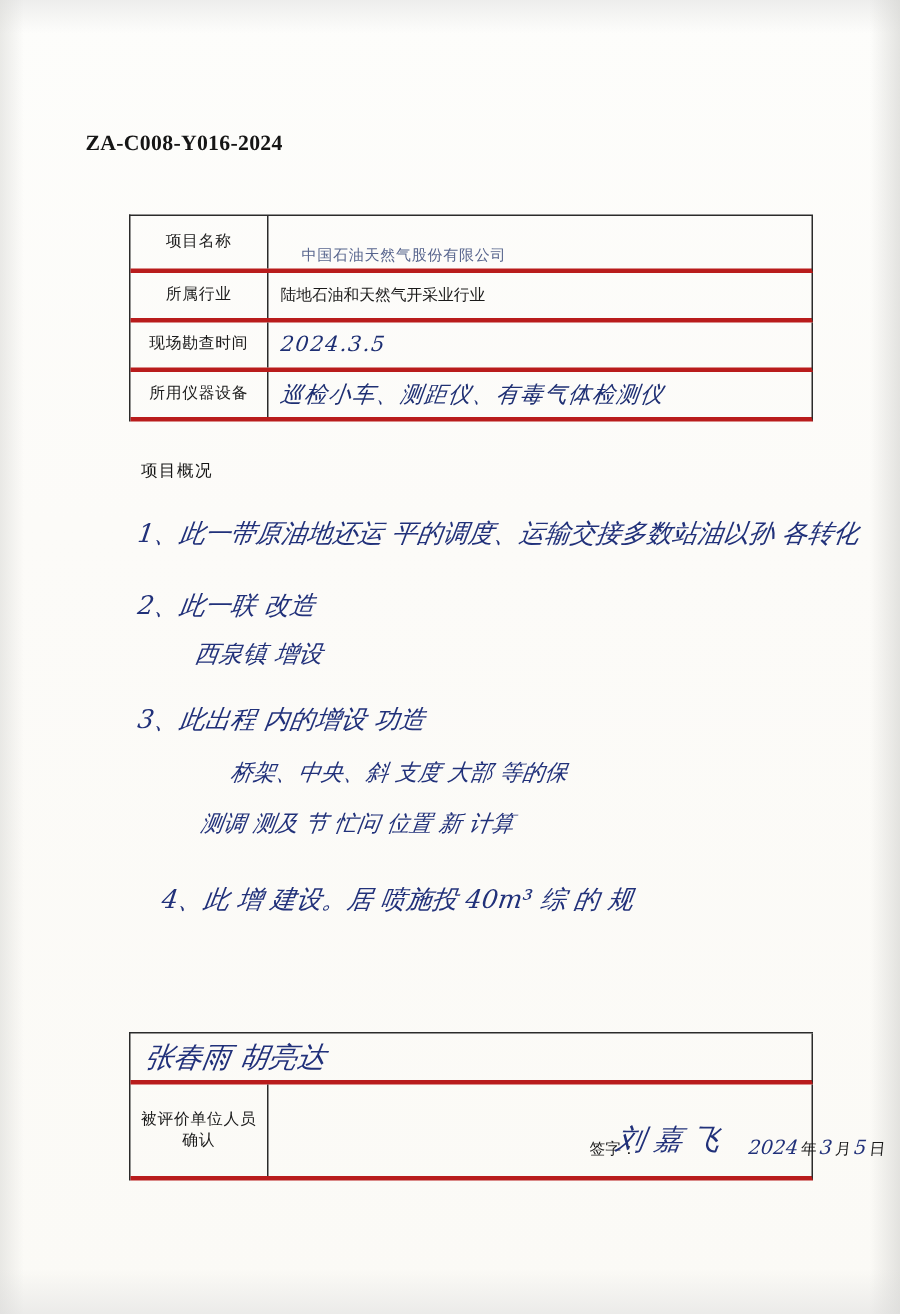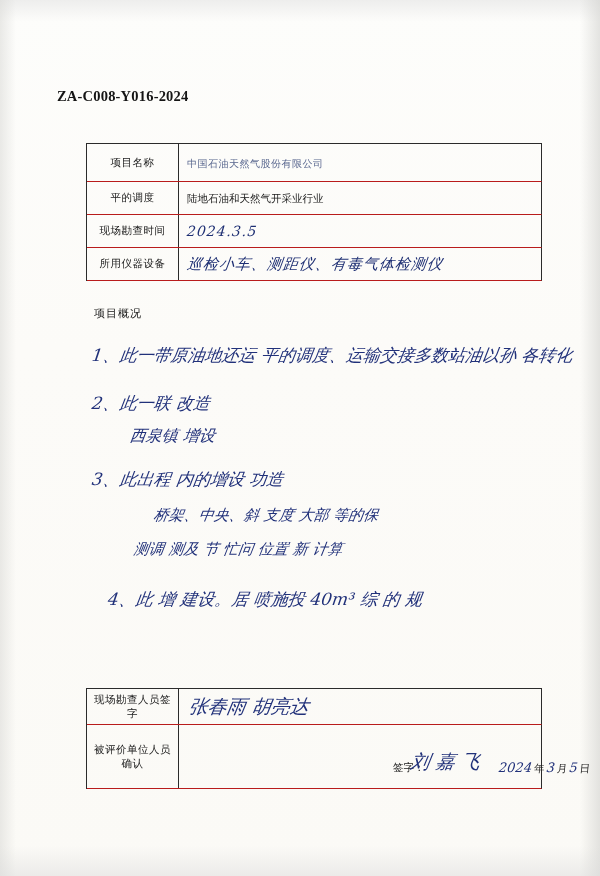--- a/index.html
+++ b/index.html
@@ -51,21 +51,21 @@
     position: absolute;
     left: 86px;
     top: 143px;
     width: 456px;
     border-left: 1px solid #2b2b2b;
     border-top: 1px solid #2b2b2b;
     box-sizing: border-box;
   }
   .row {
     display: flex;
-    border-bottom: 1px solid #b91c1c;
+    border-bottom: 3px solid #b91c1c;
     border-right: 1px solid #2b2b2b;
     min-height: 33px;
     box-sizing: border-box;
   }
   .cell-label {
     width: 92px;
     flex: 0 0 92px;
     border-right: 1px solid #2b2b2b;
     display: flex;
     align-items: center;
@@ -83,21 +83,22 @@
     display: flex;
     align-items: center;
     padding: 3px 8px;
     font-size: 10.5px;
     color: #1a1a1a;
     box-sizing: border-box;
     position: relative;
     line-height: 1.35;
   }
   .cell-value.tall {
-    align-items: center;
+    align-items: flex-end;
+    margin-left: 14px;
   }
   .proj-name-wrap {
     display: flex;
     flex-direction: column;
     justify-content: center;
     gap: 1px;
     width: 100%;
   }
   .stamp-line {
     font-size: 10px;
@@ -273,21 +274,21 @@
   <div class="table">
     <div class="row row-tall">
       <div class="cell-label">项目名称</div>
       <div class="cell-value tall">
         <div class="proj-name-wrap">
           <div class="stamp-line">中国石油天然气股份有限公司</div>
         </div>
       </div>
     </div>
     <div class="row">
-      <div class="cell-label">平的调度</div>
+      <div class="cell-label">所属行业</div>
       <div class="cell-value">陆地石油和天然气开采业行业</div>
     </div>
     <div class="row">
       <div class="cell-label">现场勘查时间</div>
       <div class="cell-value">
         <span class="hw hw-date">2024.3.5</span>
       </div>
     </div>
     <div class="row">
       <div class="cell-label">所用仪器设备</div>
@@ -304,21 +305,20 @@
     <div class="note-line" style="left:6px; top:66px; font-size:17px;">2、此一联 改造</div>
     <div class="note-line" style="left:44px; top:100px; font-size:16px;">西泉镇 增设</div>
     <div class="note-line" style="left:6px; top:142px; font-size:17px;">3、此出程 内的增设 功造</div>
     <div class="note-line" style="left:68px; top:180px; font-size:15px;">桥架、中央、斜 支度 大部 等的保</div>
     <div class="note-line" style="left:48px; top:214px; font-size:15px;">测调 测及 节 忙问 位置 新 计算</div>
     <div class="note-line" style="left:22px; top:262px; font-size:17px;">4、此 增 建设。居 喷施投 40m³ 综 的 规</div>
   </div>
 
   <div class="sign-table">
     <div class="row sign-row">
-      <div class="cell-label">现场勘查人员签字</div>
       <div class="sign-cell-value">
         <span class="sig-hw" style="font-size:19px;">张春雨  胡亮达</span>
       </div>
     </div>
     <div class="row confirm-row">
       <div class="cell-label">被评价单位人员确认</div>
       <div class="sign-cell-value">
         <div class="confirm-inner">
           <span class="confirm-sign-label">签字：</span>
           <span class="confirm-sign-name sig-hw">刘 嘉 飞</span>

